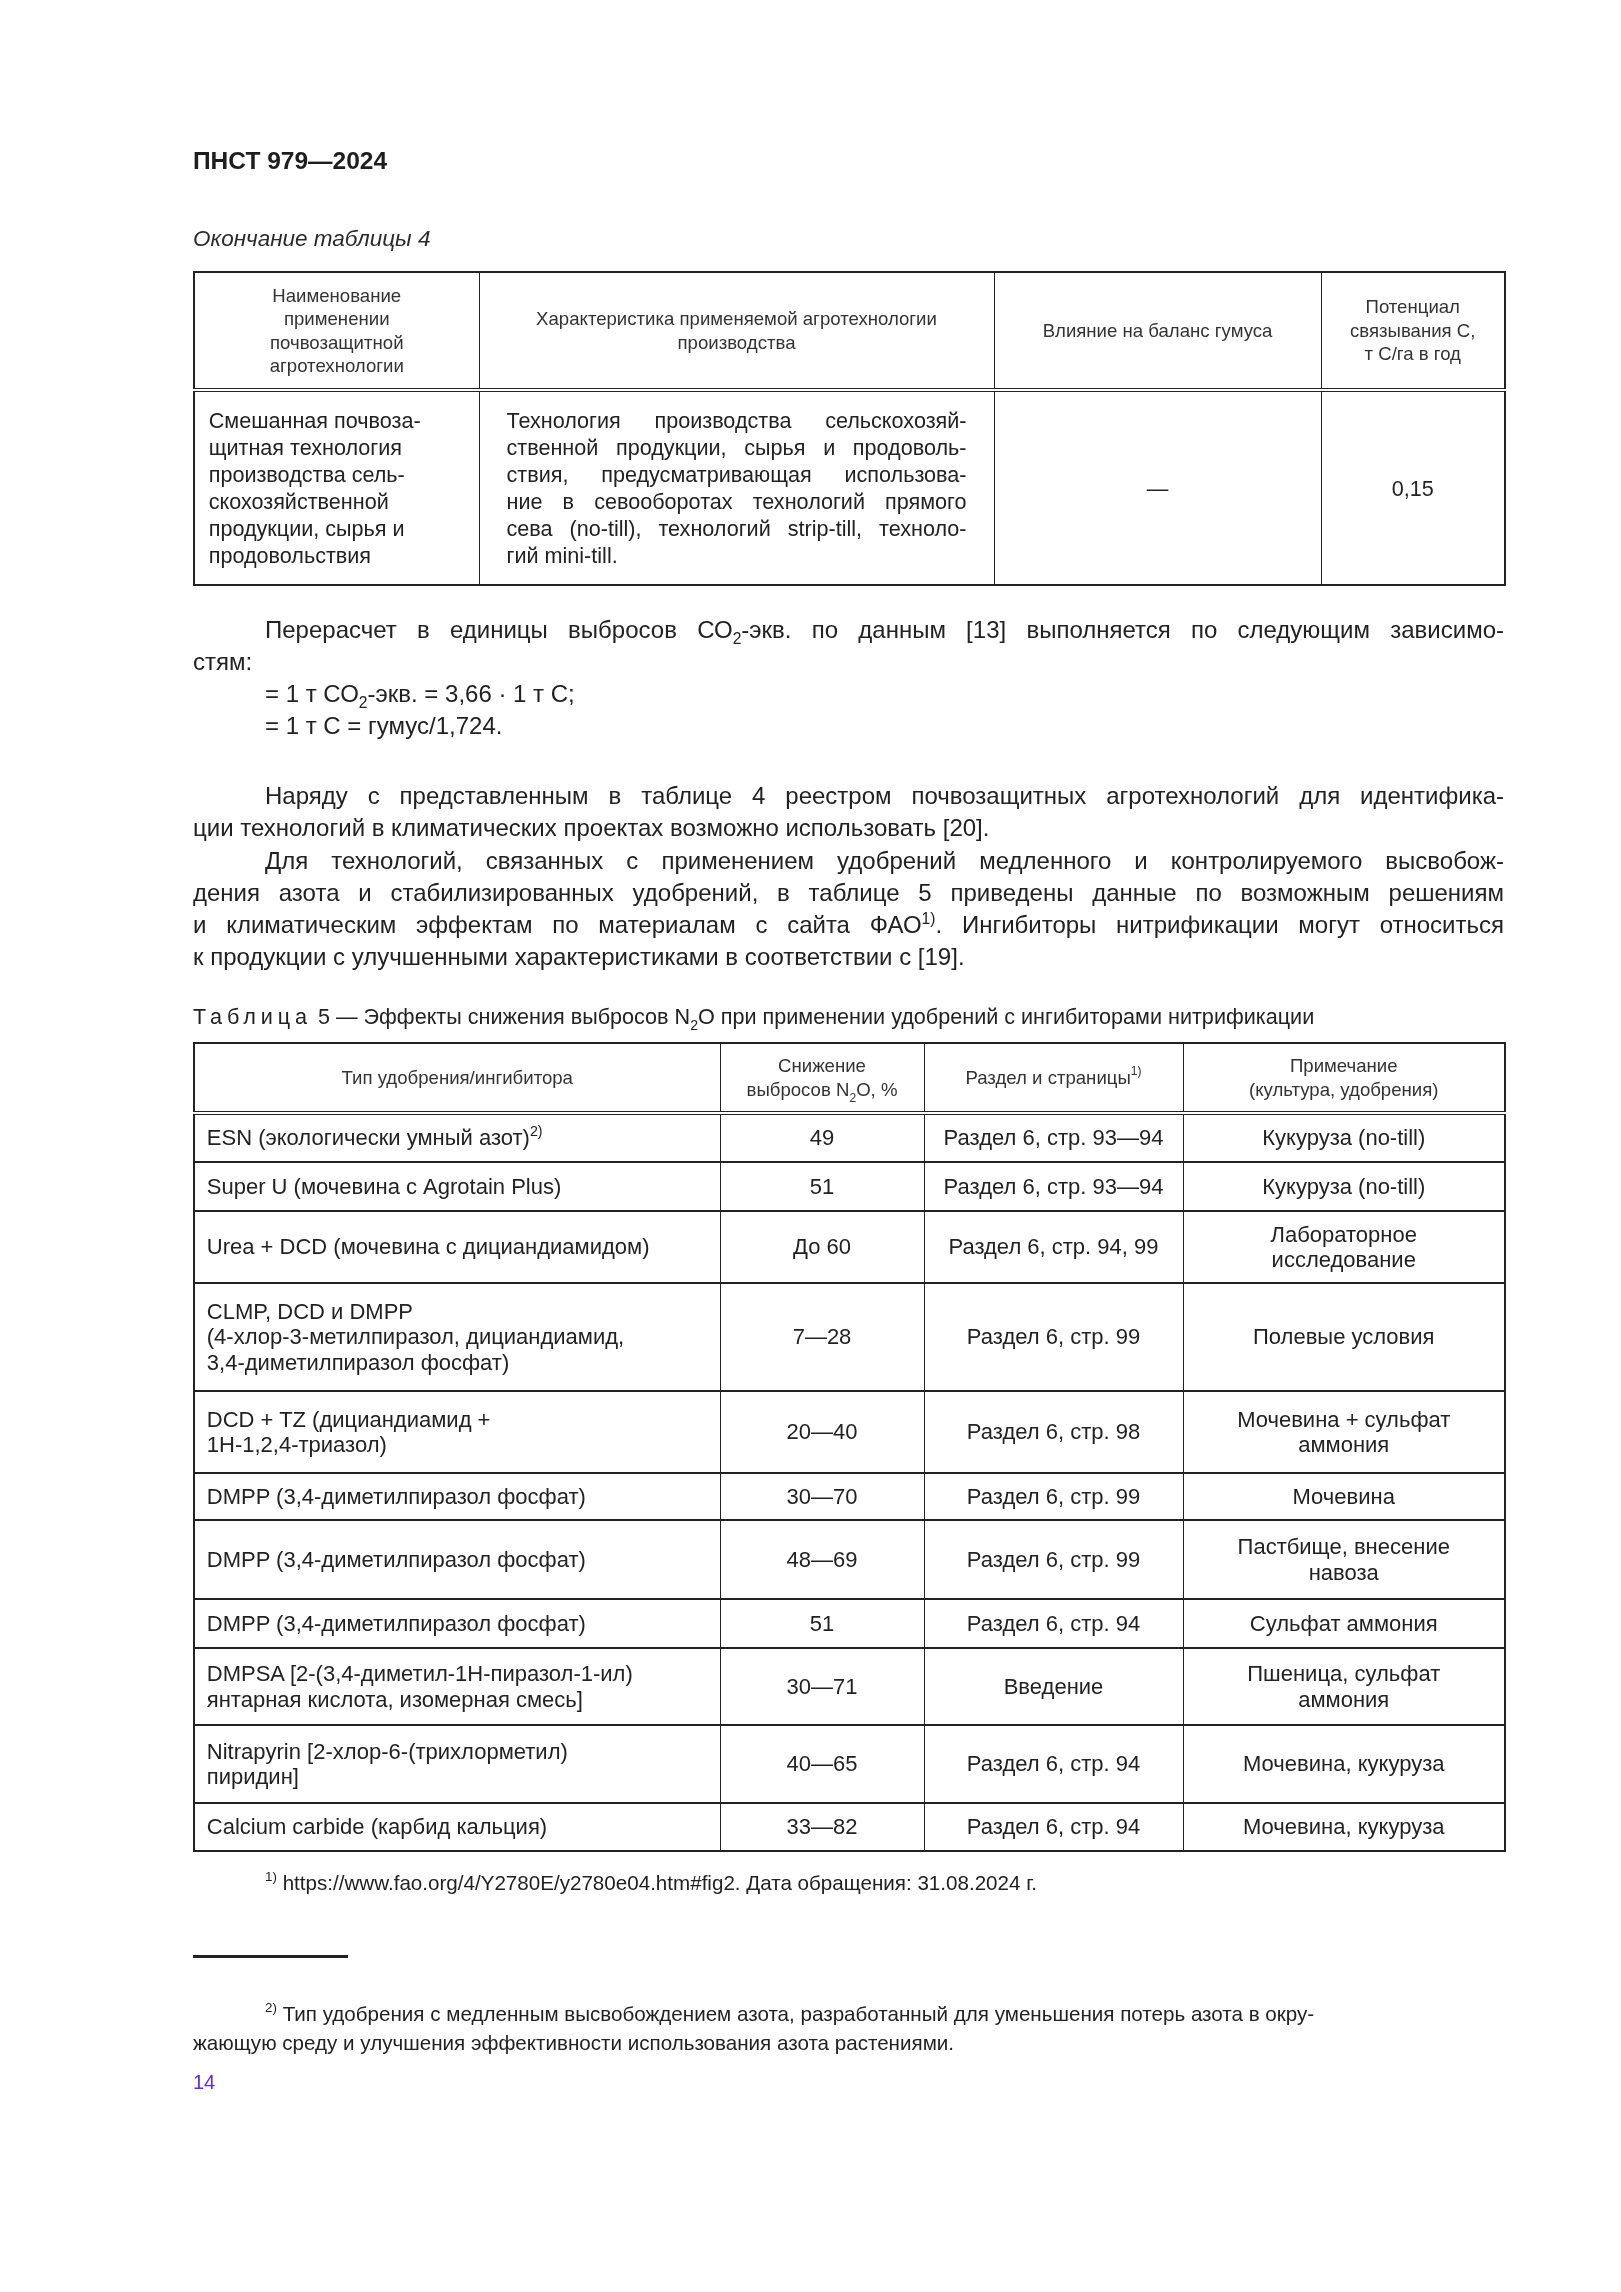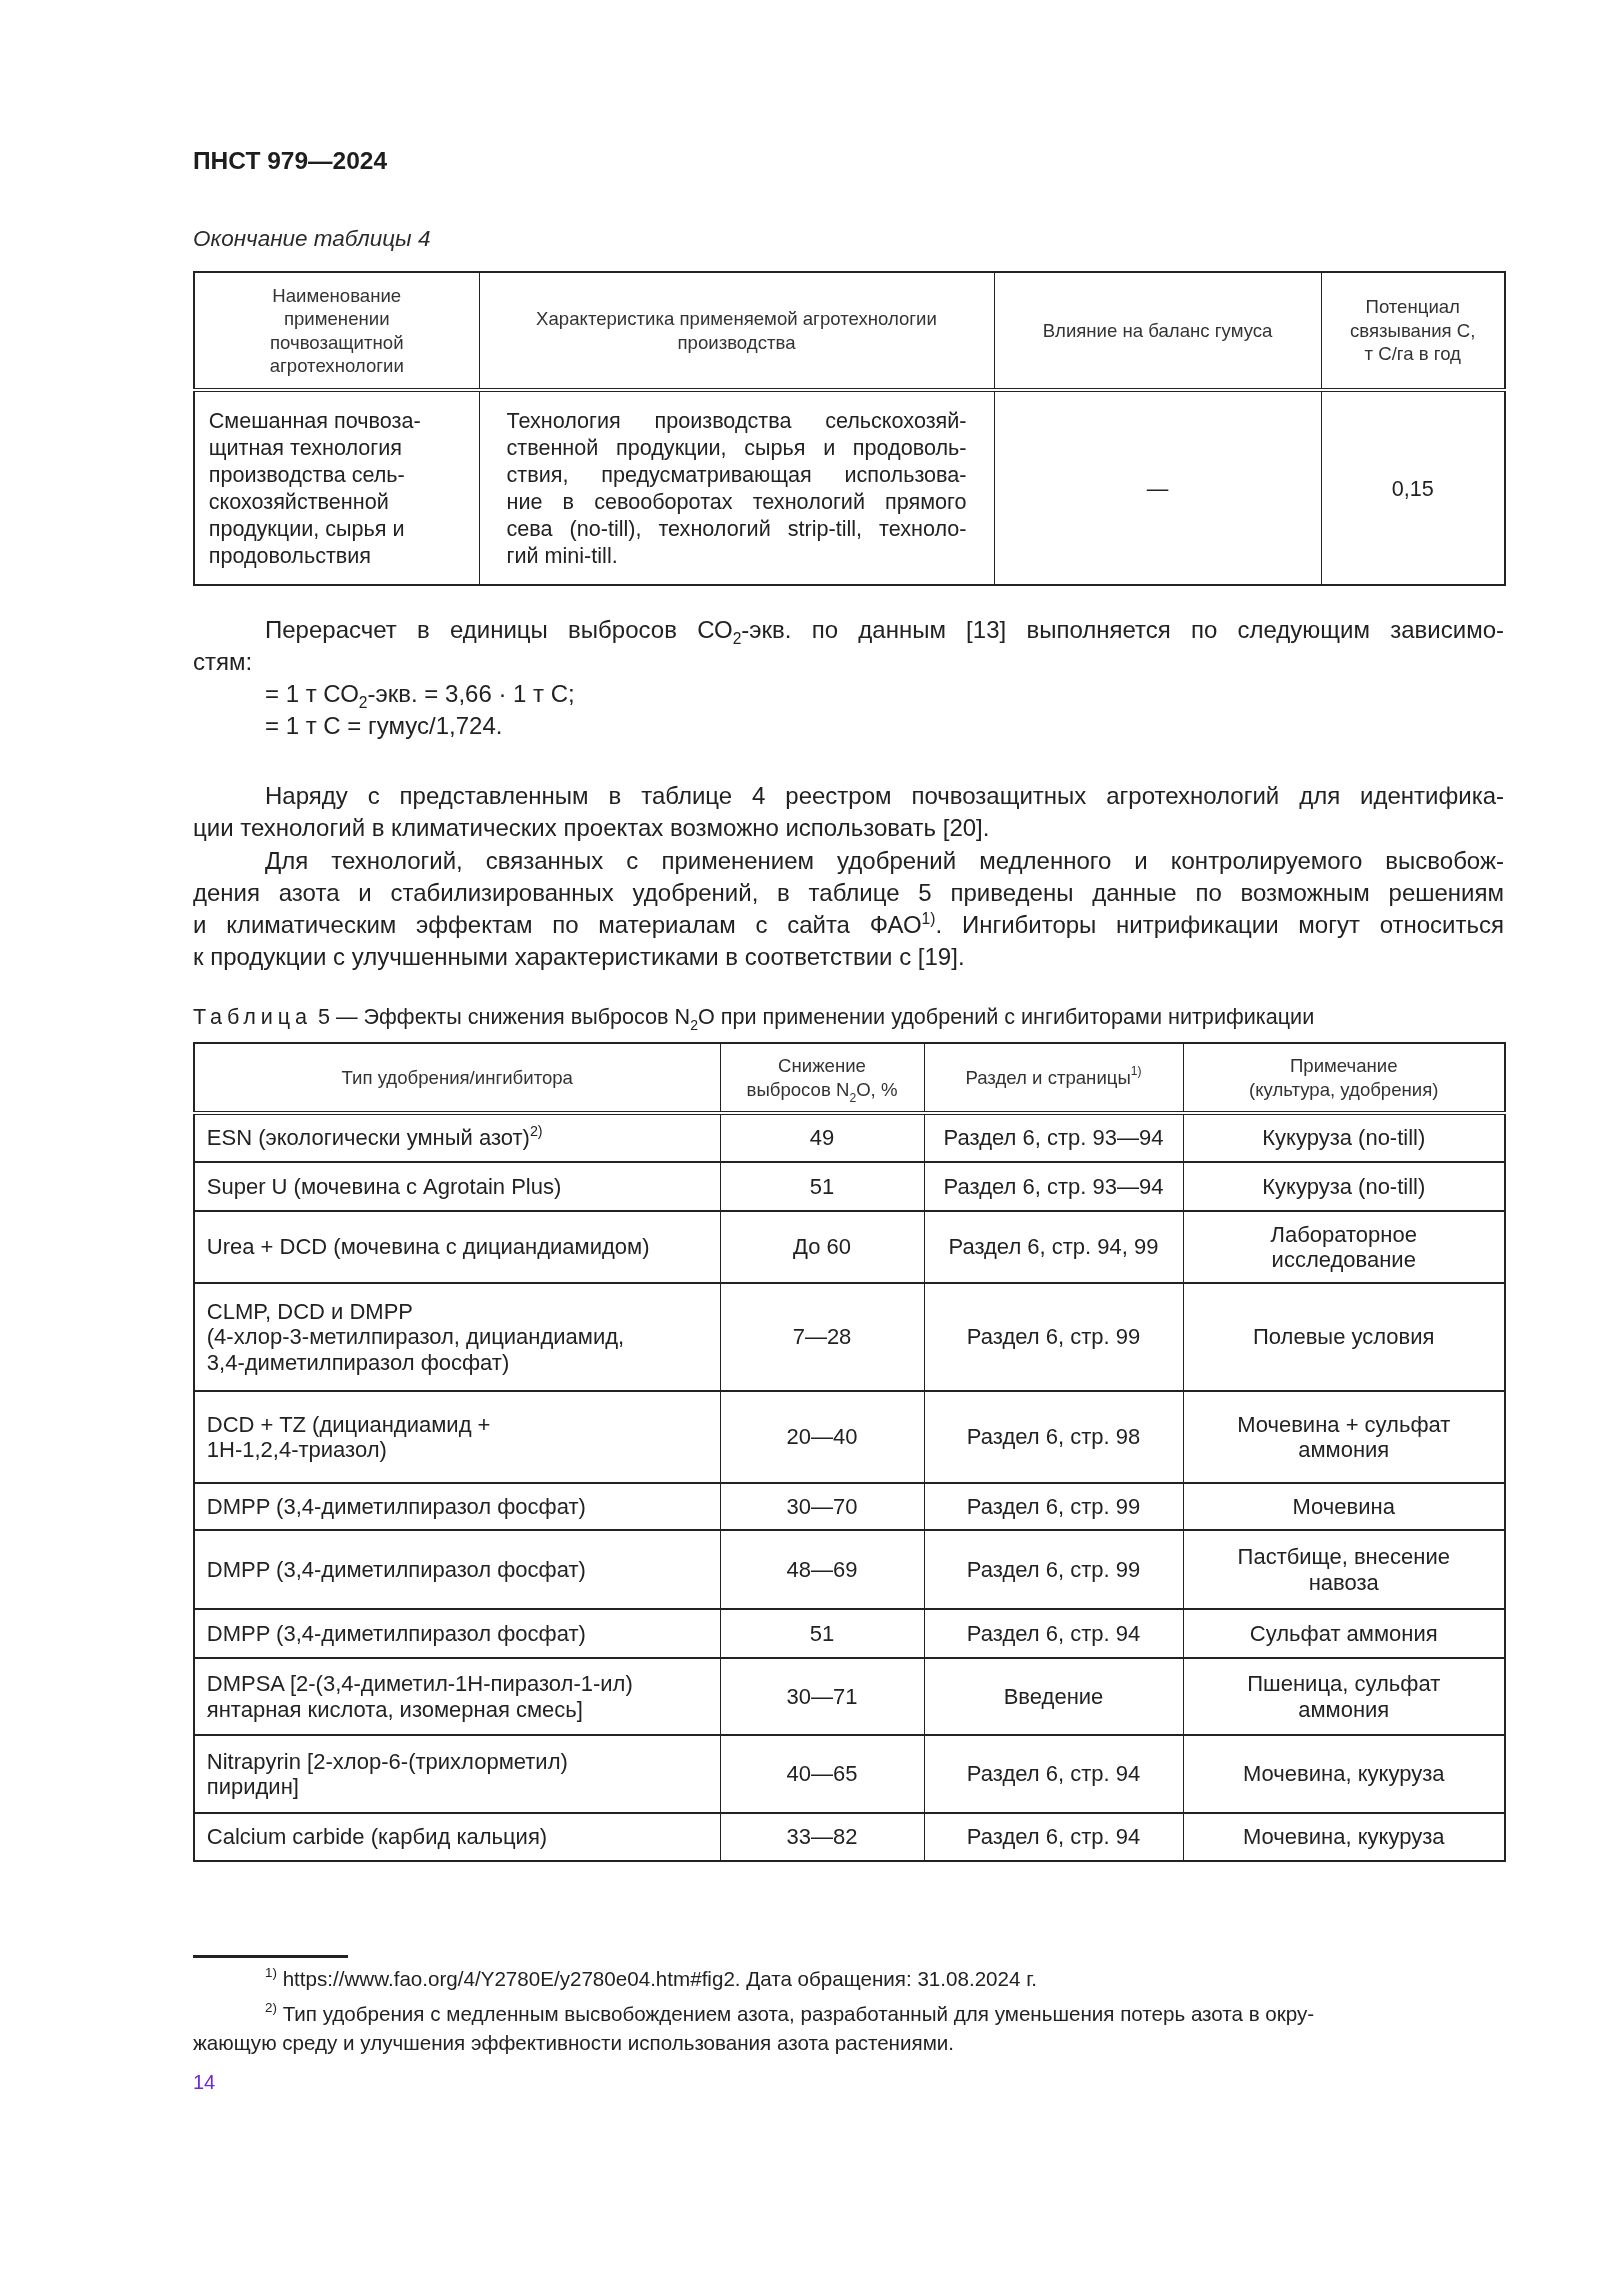--- a/index.html
+++ b/index.html
@@ -167,21 +167,21 @@
         <td class="c2">До 60</td>
         <td class="c3">Раздел 6, стр. 94, 99</td>
         <td class="c4"><span>Лабораторное</span><br><span>исследование</span></td>
       </tr>
       <tr style="height: 108px;">
         <td class="c1"><span>CLMP, DCD и DMPP</span><br><span>(4-хлор-3-метилпиразол, дициандиамид,</span><br><span>3,4-диметилпиразол фосфат)</span></td>
         <td class="c2">7—28</td>
         <td class="c3">Раздел 6, стр. 99</td>
         <td class="c4"><span>Полевые условия</span></td>
       </tr>
-      <tr style="height: 92px; border-radius: 32px;">
+      <tr style="height: 82px; border-radius: 32px;">
         <td class="c1"><span>DCD + TZ (дициандиамид +</span><br><span>1H-1,2,4-триазол)</span></td>
         <td class="c2">20—40</td>
         <td class="c3">Раздел 6, стр. 98</td>
         <td class="c4"><span>Мочевина + сульфат</span><br><span>аммония</span></td>
       </tr>
       <tr style="height: 47px;">
         <td class="c1"><span>DMPP (3,4-диметилпиразол фосфат)</span></td>
         <td class="c2">30—70</td>
         <td class="c3">Раздел 6, стр. 99</td>
         <td class="c4"><span>Мочевина</span></td>
@@ -213,21 +213,21 @@
       <tr style="height: 48px;">
         <td class="c1"><span>Calcium carbide (карбид кальция)</span></td>
         <td class="c2">33—82</td>
         <td class="c3">Раздел 6, стр. 94</td>
         <td class="c4"><span>Мочевина, кукуруза</span></td>
       </tr>
     </tbody>
 </table>
 
 <div class="abs fn-rule"></div>
-<div class="abs fn" style="top:1964px;">
+<div class="abs fn" style="top:1868px;">
   <span class="ind"></span><sup>1)</sup>&nbsp;<span>https://www.fao.org/4/Y2780E/y2780e04.htm#fig2. Дата обращения: 31.08.2024 г.</span>
 </div>
 <div class="abs fn" style="top:1999px;">
   <span class="ind"></span><sup>2)</sup>&nbsp;<span>Тип удобрения с медленным высвобождением азота, разработанный для уменьшения потерь азота в окру-</span><br>
   <span>жающую среду и улучшения эффективности использования азота растениями.</span>
 </div>
 <div class="abs page-num">14</div>
 
 
 </body></html>

